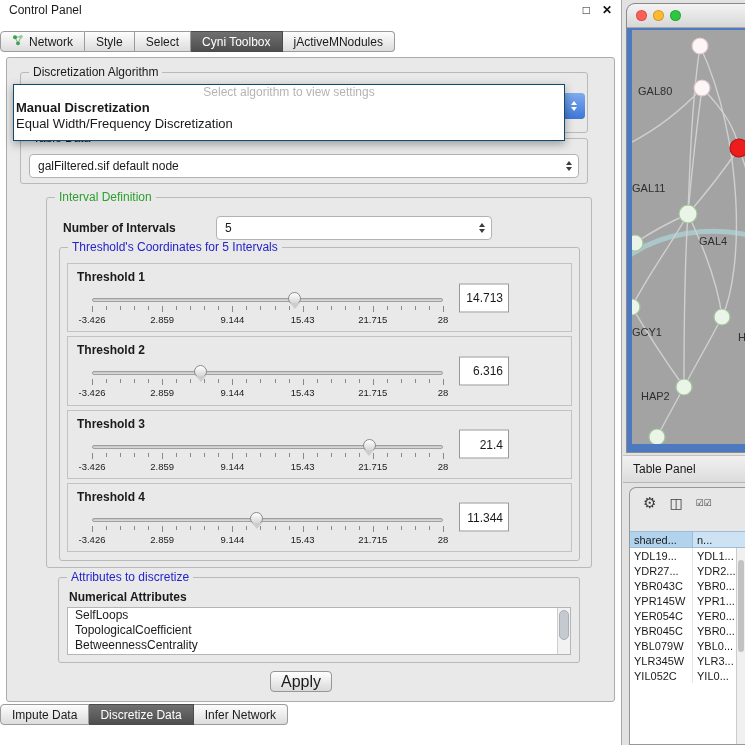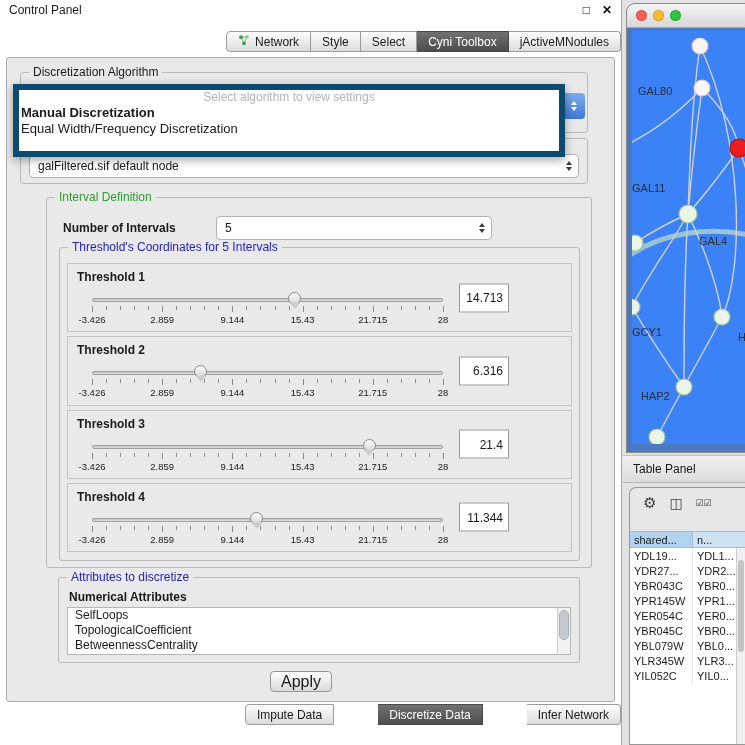--- a/index.html
+++ b/index.html
@@ -6,23 +6,23 @@
 html,body { width:745px; height:745px; overflow:hidden; background:#e2e2e2;
   font-family:"Liberation Sans", sans-serif; font-size:12px; color:#1a1a1a; position:relative; }
 
 
 .control-panel { position:absolute; left:0; top:0; width:622px; height:745px; background:#ffffff; border-right:1px solid #a5a5a5; }
 .cp-titlebar { height:20px; display:flex; align-items:center; padding:0 9px; font-size:12px; }
 .cp-title { flex:1; }
 .win-btn { margin-left:12px; font-size:12px; color:#111; }
 .close-glyph { font-weight:bold; }
 
-.tabs-row { position:absolute; left:0; right:0; display:flex; justify-content:flex-end; }
+.tabs-row { position:absolute; left:0; right:0; display:flex; justify-content:flex-start; }
 .tabs-top { top:31px; }
-.tabs-bottom { top:704px;gap:44px; }
+.tabs-bottom { top:704px; }
 .tab { height:21px; padding:0 11px; display:flex; align-items:center; gap:5px; font-size:12px;
   background:linear-gradient(#fdfdfd,#dcdcdc); border:1px solid #9b9b9b; border-left:none; white-space:nowrap; }
 .tab:first-child { border-left:1px solid #9b9b9b; border-radius:4px 0 0 4px; }
 .tab:last-child { border-radius:0 4px 4px 0; }
 .tab.selected { background:linear-gradient(#707070,#4e4e4e); color:#fff; border-color:#4a4a4a; }
 
 .cp-body { position:absolute; left:6px; top:57px; width:609px; height:645px; border:1px solid #ababab; border-radius:3px; background:#e9e9e9; }
 
 .group { position:absolute; border:1px solid #b9b9b9; border-radius:3px; }
 .group-label { position:absolute; top:-8px; left:8px; background:#e9e9e9; padding:0 4px; font-size:12px; white-space:nowrap; }
@@ -32,22 +32,22 @@
 .combo { position:absolute; background:#fff; border:1px solid #b2b2b2; border-radius:4px; display:flex; align-items:center; }
 .combo-text { flex:1; padding-left:8px; font-size:12px; white-space:nowrap; overflow:hidden; }
 .stepper { width:18px; display:flex; flex-direction:column; align-items:center; gap:2px; }
 .tri-up { width:0; height:0; border-left:3.5px solid transparent; border-right:3.5px solid transparent; border-bottom:4.5px solid #3c3c3c; }
 .tri-down { width:0; height:0; border-left:3.5px solid transparent; border-right:3.5px solid transparent; border-top:4.5px solid #3c3c3c; }
 .blue-cap { position:absolute; right:-1px; top:-1px; bottom:-1px; width:22px; border-radius:0 4px 4px 0;
   background:linear-gradient(#7fabef,#3e77d8); display:flex; flex-direction:column; align-items:center; justify-content:center; gap:2px; }
 .blue-cap .tri-up { border-bottom-color:#fff; }
 .blue-cap .tri-down { border-top-color:#fff; }
 
-.algo-popup { position:absolute; left:13px; top:84px; width:552px; background:#fff; border:6px solid #0c4a6e;
-  box-shadow:0 3px 9px rgba(0,0,0,0.35); z-index:30; padding-bottom:14px; }
+.algo-popup { position:absolute; left:13px; top:84px; width:552px; background:#fff; border:1px solid #0c4a6e;
+  box-shadow:0 3px 9px rgba(0,0,0,0.35); z-index:30; padding-bottom:8px; }
 .popup-hint { text-align:center; color:#b4b4b4; font-size:12px; line-height:15px; height:15px; }
 .popup-item { font-size:13px; line-height:16px; padding-left:2px; }
 .popup-item.bold { font-weight:bold; }
 
 .thr-container { position:absolute; left:7px; right:7px; top:15px; bottom:8px; display:flex; flex-direction:column; gap:4px; }
 .thr-box { flex:1; border:1px solid #c2c2c2; position:relative; background:#e9e9e9; }
 .thr-label { position:absolute; left:9px; top:6px; font-weight:bold; font-size:12px; }
 .thr-value { position:absolute; right:62px; top:50%; transform:translateY(-50%); width:50px; height:29px; background:#fff;
   border:1px solid #979797; font-size:12px; display:flex; align-items:center; justify-content:flex-end; padding-right:5px; }
 .thr-slider { position:absolute; left:24px; right:128px; top:26px; height:38px; }
@@ -71,21 +71,21 @@
 .apply-btn { position:absolute; left:270px; top:671px; width:62px; height:21px; background:linear-gradient(#ffffff,#d9d9d9);
   border:1px solid #969696; border-radius:4px; font-size:16px; display:flex; align-items:center; justify-content:center; }
 
 
 .network-window { position:absolute; left:626px; top:3px; width:119px; height:450px; border:1px solid #8a8a8a; border-right:none;
   border-radius:9px 0 0 0; background:#4d79c0; overflow:hidden; }
 .nw-titlebar { height:24px; background:linear-gradient(#f4f4f4,#d7d7d7); border-bottom:1px solid #a9a9a9;
   display:flex; align-items:center; padding-left:9px; gap:6px; }
 .light { width:11px; height:11px; border-radius:50%; border:1px solid rgba(0,0,0,0.18); }
 .light-red { background:#ff5f57; } .light-yellow { background:#febb2e; } .light-green { background:#2bc840; }
-.nw-canvas { position:absolute; left:5px; top:26px; right:0; bottom:8px; background:#3b82f6; overflow:hidden; }
+.nw-canvas { position:absolute; left:5px; top:26px; right:0; bottom:8px; background:#a3a3a3; overflow:hidden; }
 .nw-canvas svg { position:absolute; left:0; top:0; }
 .node-label { position:absolute; font-size:11px; color:#2e2e2e; white-space:nowrap; }
 
 
 .tp-bar { position:absolute; left:623px; top:455px; width:122px; height:28px; background:linear-gradient(#f1f1f1,#dcdcdc);
   border-top:1px solid #c2c2c2; border-bottom:1px solid #b5b5b5; display:flex; align-items:center; padding-left:10px; font-size:12px; }
 .table-window { position:absolute; left:629px; top:487px; width:116px; height:258px; border:1px solid #979797; border-right:none;
   border-radius:7px 0 0 0; background:#e7e7e7; overflow:hidden; }
 .tw-toolbar { height:30px; display:flex; align-items:center; gap:13px; padding-left:13px; }
 .tw-icon { color:#3c3c3c; }

